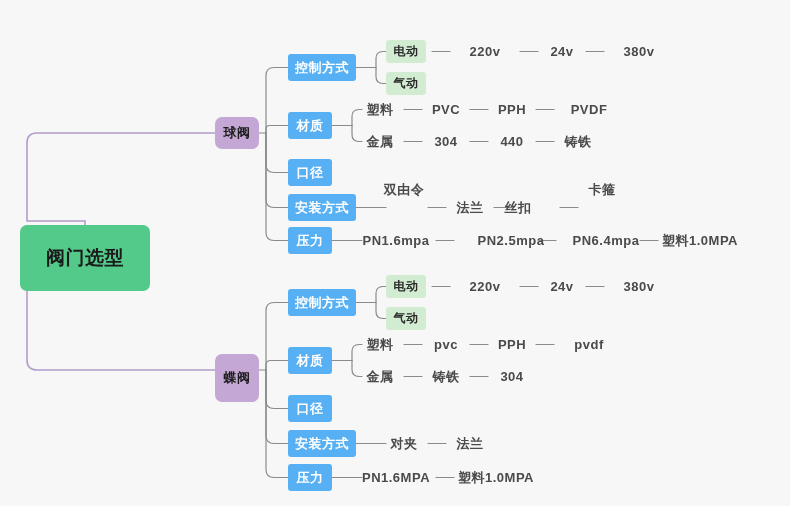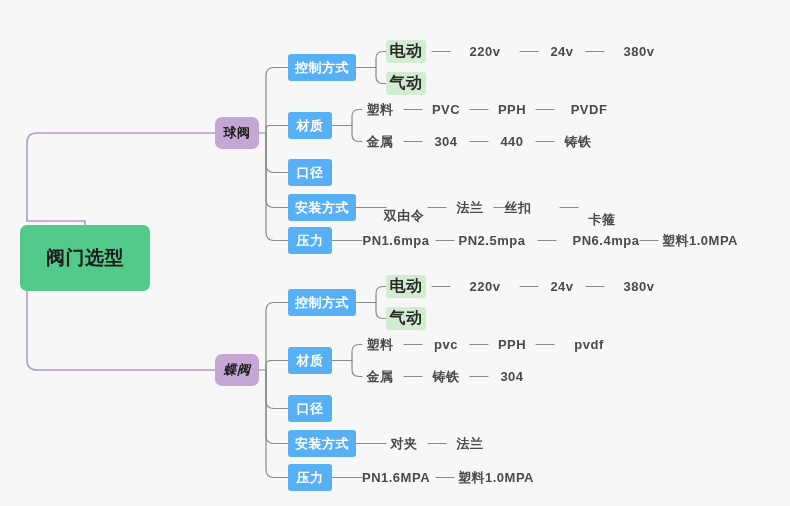--- a/index.html
+++ b/index.html
@@ -54,21 +54,21 @@
     background: #57b0f3;
     color: #ffffff;
     border-radius: 3px;
     font-size: 13px;
     padding: 8px 9px;
   }
   .node-green {
     background: #d2ecd2;
     color: #2b2b2b;
     border-radius: 3px;
-    font-size: 16px;
+    font-size: 12px;
     padding: 0 8px;
   }
   .node-text {
     color: #4a4a4a;
     font-size: 13px;
     font-weight: bold;
     background: transparent;
     padding: 0;
   }
 </style>
@@ -150,30 +150,30 @@
       <div class="node node-text" style="left: 362px; top: 100.5px; height: 18px; width: 36px;">塑料</div>
       <div class="node node-text" style="left: 428px; top: 100.5px; height: 18px; width: 36px;">PVC</div>
       <div class="node node-text" style="left: 494px; top: 100.5px; height: 18px; width: 36px;">PPH</div>
       <div class="node node-text" style="left: 560px; top: 100.5px; height: 18px; width: 58px;">PVDF</div>
       <div class="node node-text" style="left: 362px; top: 132.5px; height: 18px; width: 36px;">金属</div>
       <div class="node node-text" style="left: 428px; top: 132.5px; height: 18px; width: 36px;">304</div>
       <div class="node node-text" style="left: 494px; top: 132.5px; height: 18px; width: 36px;">440</div>
       <div class="node node-text" style="left: 560px; top: 132.5px; height: 18px; width: 36px;">铸铁</div>
       <div class="node node-topic" style="left: 288px; top: 159px; height: 27px; width: 44px;">口径</div>
       <div class="node node-topic" style="left: 288px; top: 194px; height: 27px; width: 68px;">安装方式</div>
-      <div class="node node-text" style="left: 386px; top: 207px; height: 18px; width: 36px;">双由令</div>
+      <div class="node node-text" style="left: 386px; top: 181px; height: 18px; width: 36px;">双由令</div>
       <div class="node node-text" style="left: 452px; top: 198.5px; height: 18px; width: 36px;">法兰</div>
       <div class="node node-text" style="left: 500px; top: 198.5px; height: 18px; width: 36px;">丝扣</div>
-      <div class="node node-text" style="left: 584px; top: 211px; height: 18px; width: 36px;">卡箍</div>
+      <div class="node node-text" style="left: 584px; top: 181px; height: 18px; width: 36px;">卡箍</div>
       <div class="node node-topic" style="left: 288px; top: 227px; height: 27px; width: 44px;">压力</div>
       <div class="node node-text" style="left: 362px; top: 231.5px; height: 18px; width: 68px;">PN1.6mpa</div>
-      <div class="node node-text" style="left: 456px; top: 231.5px; height: 18px; width: 72px;">PN2.5mpa</div>
+      <div class="node node-text" style="left: 475px; top: 231.5px; height: 18px; width: 72px;">PN2.5mpa</div>
       <div class="node node-text" style="left: 570px; top: 231.5px; height: 18px; width: 72px;">PN6.4mpa</div>
       <div class="node node-text" style="left: 664px; top: 231.5px; height: 18px; width: 72px;">塑料1.0MPA</div>
-      <div class="node node-branch" style="left: 215px; top: 354px; height: 32px; width: 44px; font-style: italic;">蝶阀</div>
+      <div class="node node-branch" style="left: 215px; top: 354px; height: 48px; width: 44px;">蝶阀</div>
       <div class="node node-topic" style="left: 288px; top: 289px; height: 27px; width: 68px;">控制方式</div>
       <div class="node node-green" style="left: 386px; top: 275px; height: 23px; width: 40px;">电动</div>
       <div class="node node-text" style="left: 456px; top: 277.5px; height: 18px; width: 58px;">220v</div>
       <div class="node node-text" style="left: 544px; top: 277.5px; height: 18px; width: 36px;">24v</div>
       <div class="node node-text" style="left: 610px; top: 277.5px; height: 18px; width: 58px;">380v</div>
       <div class="node node-green" style="left: 386px; top: 307px; height: 23px; width: 40px;">气动</div>
       <div class="node node-topic" style="left: 288px; top: 347px; height: 27px; width: 44px;">材质</div>
       <div class="node node-text" style="left: 362px; top: 335.5px; height: 18px; width: 36px;">塑料</div>
       <div class="node node-text" style="left: 428px; top: 335.5px; height: 18px; width: 36px;">pvc</div>
       <div class="node node-text" style="left: 494px; top: 335.5px; height: 18px; width: 36px;">PPH</div>

